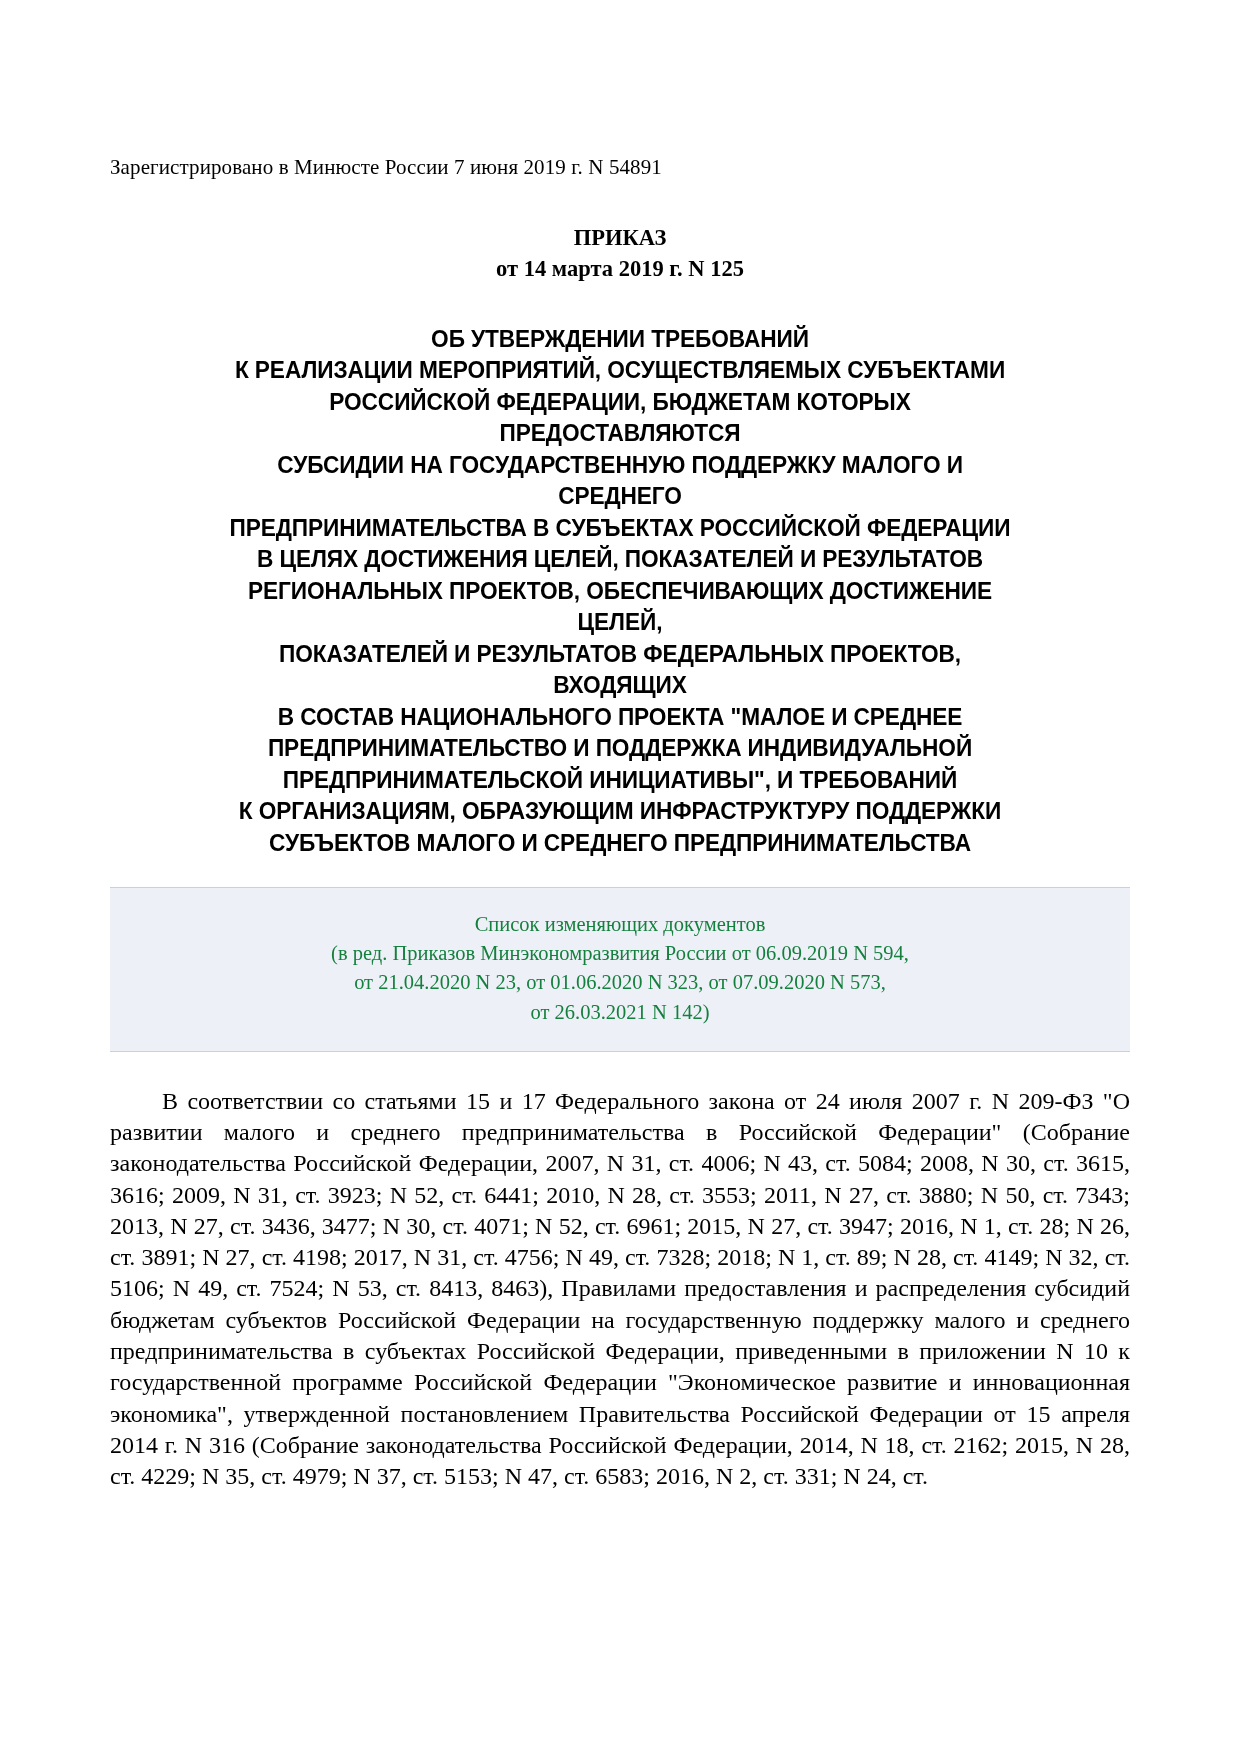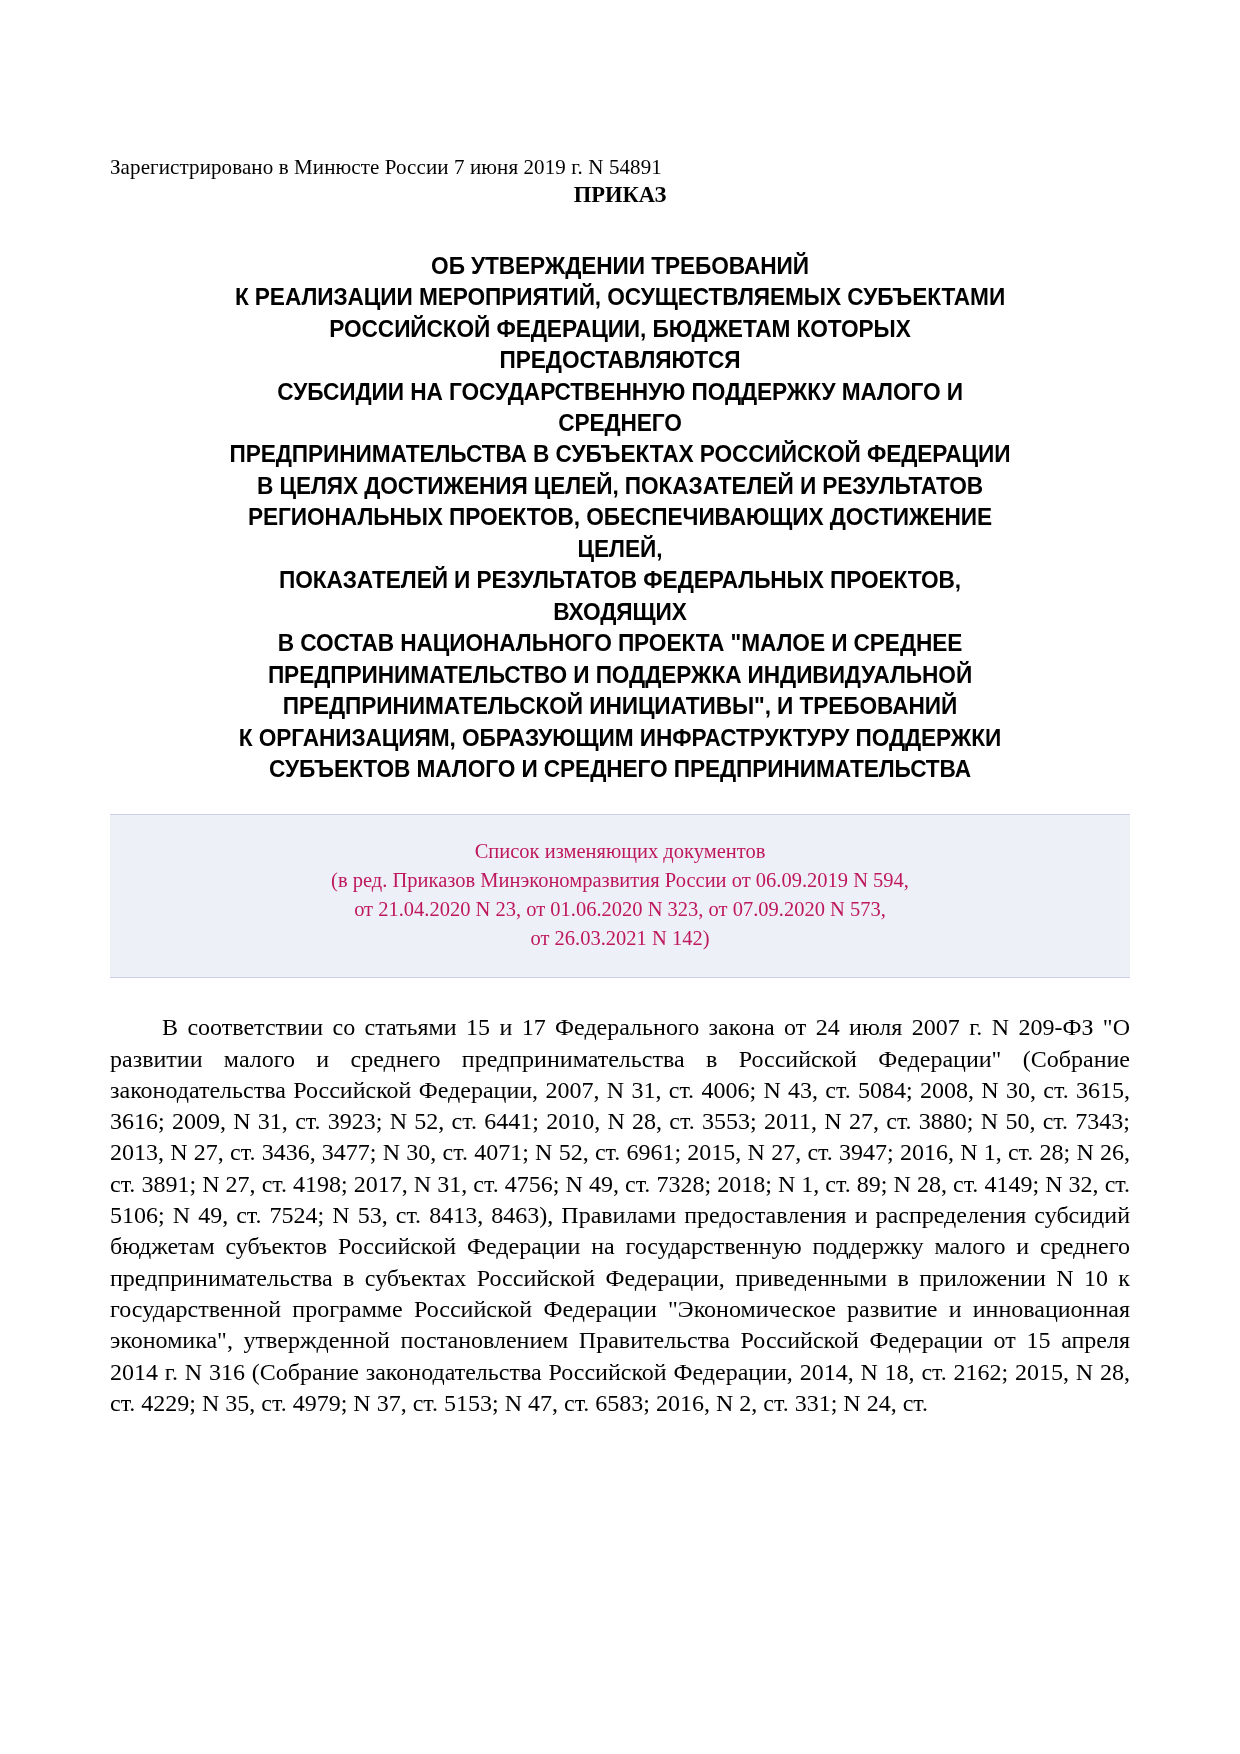--- a/index.html
+++ b/index.html
@@ -38,20 +38,21 @@
   .ministry {
     margin-top: 48px;
     text-align: center;
     font-weight: bold;
     font-size: 22.5px;
     line-height: 1.3;
     padding: 0 36px;
   }
 
   .order-word {
+    margin-top: 43px;
     text-align: center;
     font-weight: bold;
     font-size: 22.5px;
     line-height: 1.35;
   }
   .order-date {
     text-align: center;
     font-weight: bold;
     font-size: 22.5px;
     line-height: 1.35;
@@ -75,21 +76,21 @@
   }
 
   
   .amend-box {
     margin-top: 28px;
     background: #eef0f8;
     border-top: 1px solid #c9cfe4;
     border-bottom: 1px solid #c9cfe4;
     padding: 22px 20px 24px 20px;
     text-align: center;
-    color: #be185d;
+    color: #15803d;
     font-size: 20.5px;
     line-height: 1.42;
   }
   .amend-box .al { display: block; }
 
   
   .body-par {
     margin-top: 34px;
     font-size: 24px;
     line-height: 1.305;
@@ -102,20 +103,21 @@
 <body>
 
 <div class="page">
   <div class="content">
 
     <div class="reg-line">Зарегистрировано в Минюсте России 7 июня 2019 г. N 54891</div>
 
 
     <div class="order-word">ПРИКАЗ</div>
 
+    <div class="order-date">от 14 марта 2019 г. N 125</div>
 
     <div class="doc-title">
       <span class="tl">ОБ УТВЕРЖДЕНИИ ТРЕБОВАНИЙ</span>
       <span class="tl">К РЕАЛИЗАЦИИ МЕРОПРИЯТИЙ, ОСУЩЕСТВЛЯЕМЫХ СУБЪЕКТАМИ</span>
       <span class="tl">РОССИЙСКОЙ ФЕДЕРАЦИИ, БЮДЖЕТАМ КОТОРЫХ</span>
       <span class="tl">ПРЕДОСТАВЛЯЮТСЯ</span>
       <span class="tl">СУБСИДИИ НА ГОСУДАРСТВЕННУЮ ПОДДЕРЖКУ МАЛОГО И</span>
       <span class="tl">СРЕДНЕГО</span>
       <span class="tl">ПРЕДПРИНИМАТЕЛЬСТВА В СУБЪЕКТАХ РОССИЙСКОЙ ФЕДЕРАЦИИ</span>
       <span class="tl">В ЦЕЛЯХ ДОСТИЖЕНИЯ ЦЕЛЕЙ, ПОКАЗАТЕЛЕЙ И РЕЗУЛЬТАТОВ</span>

